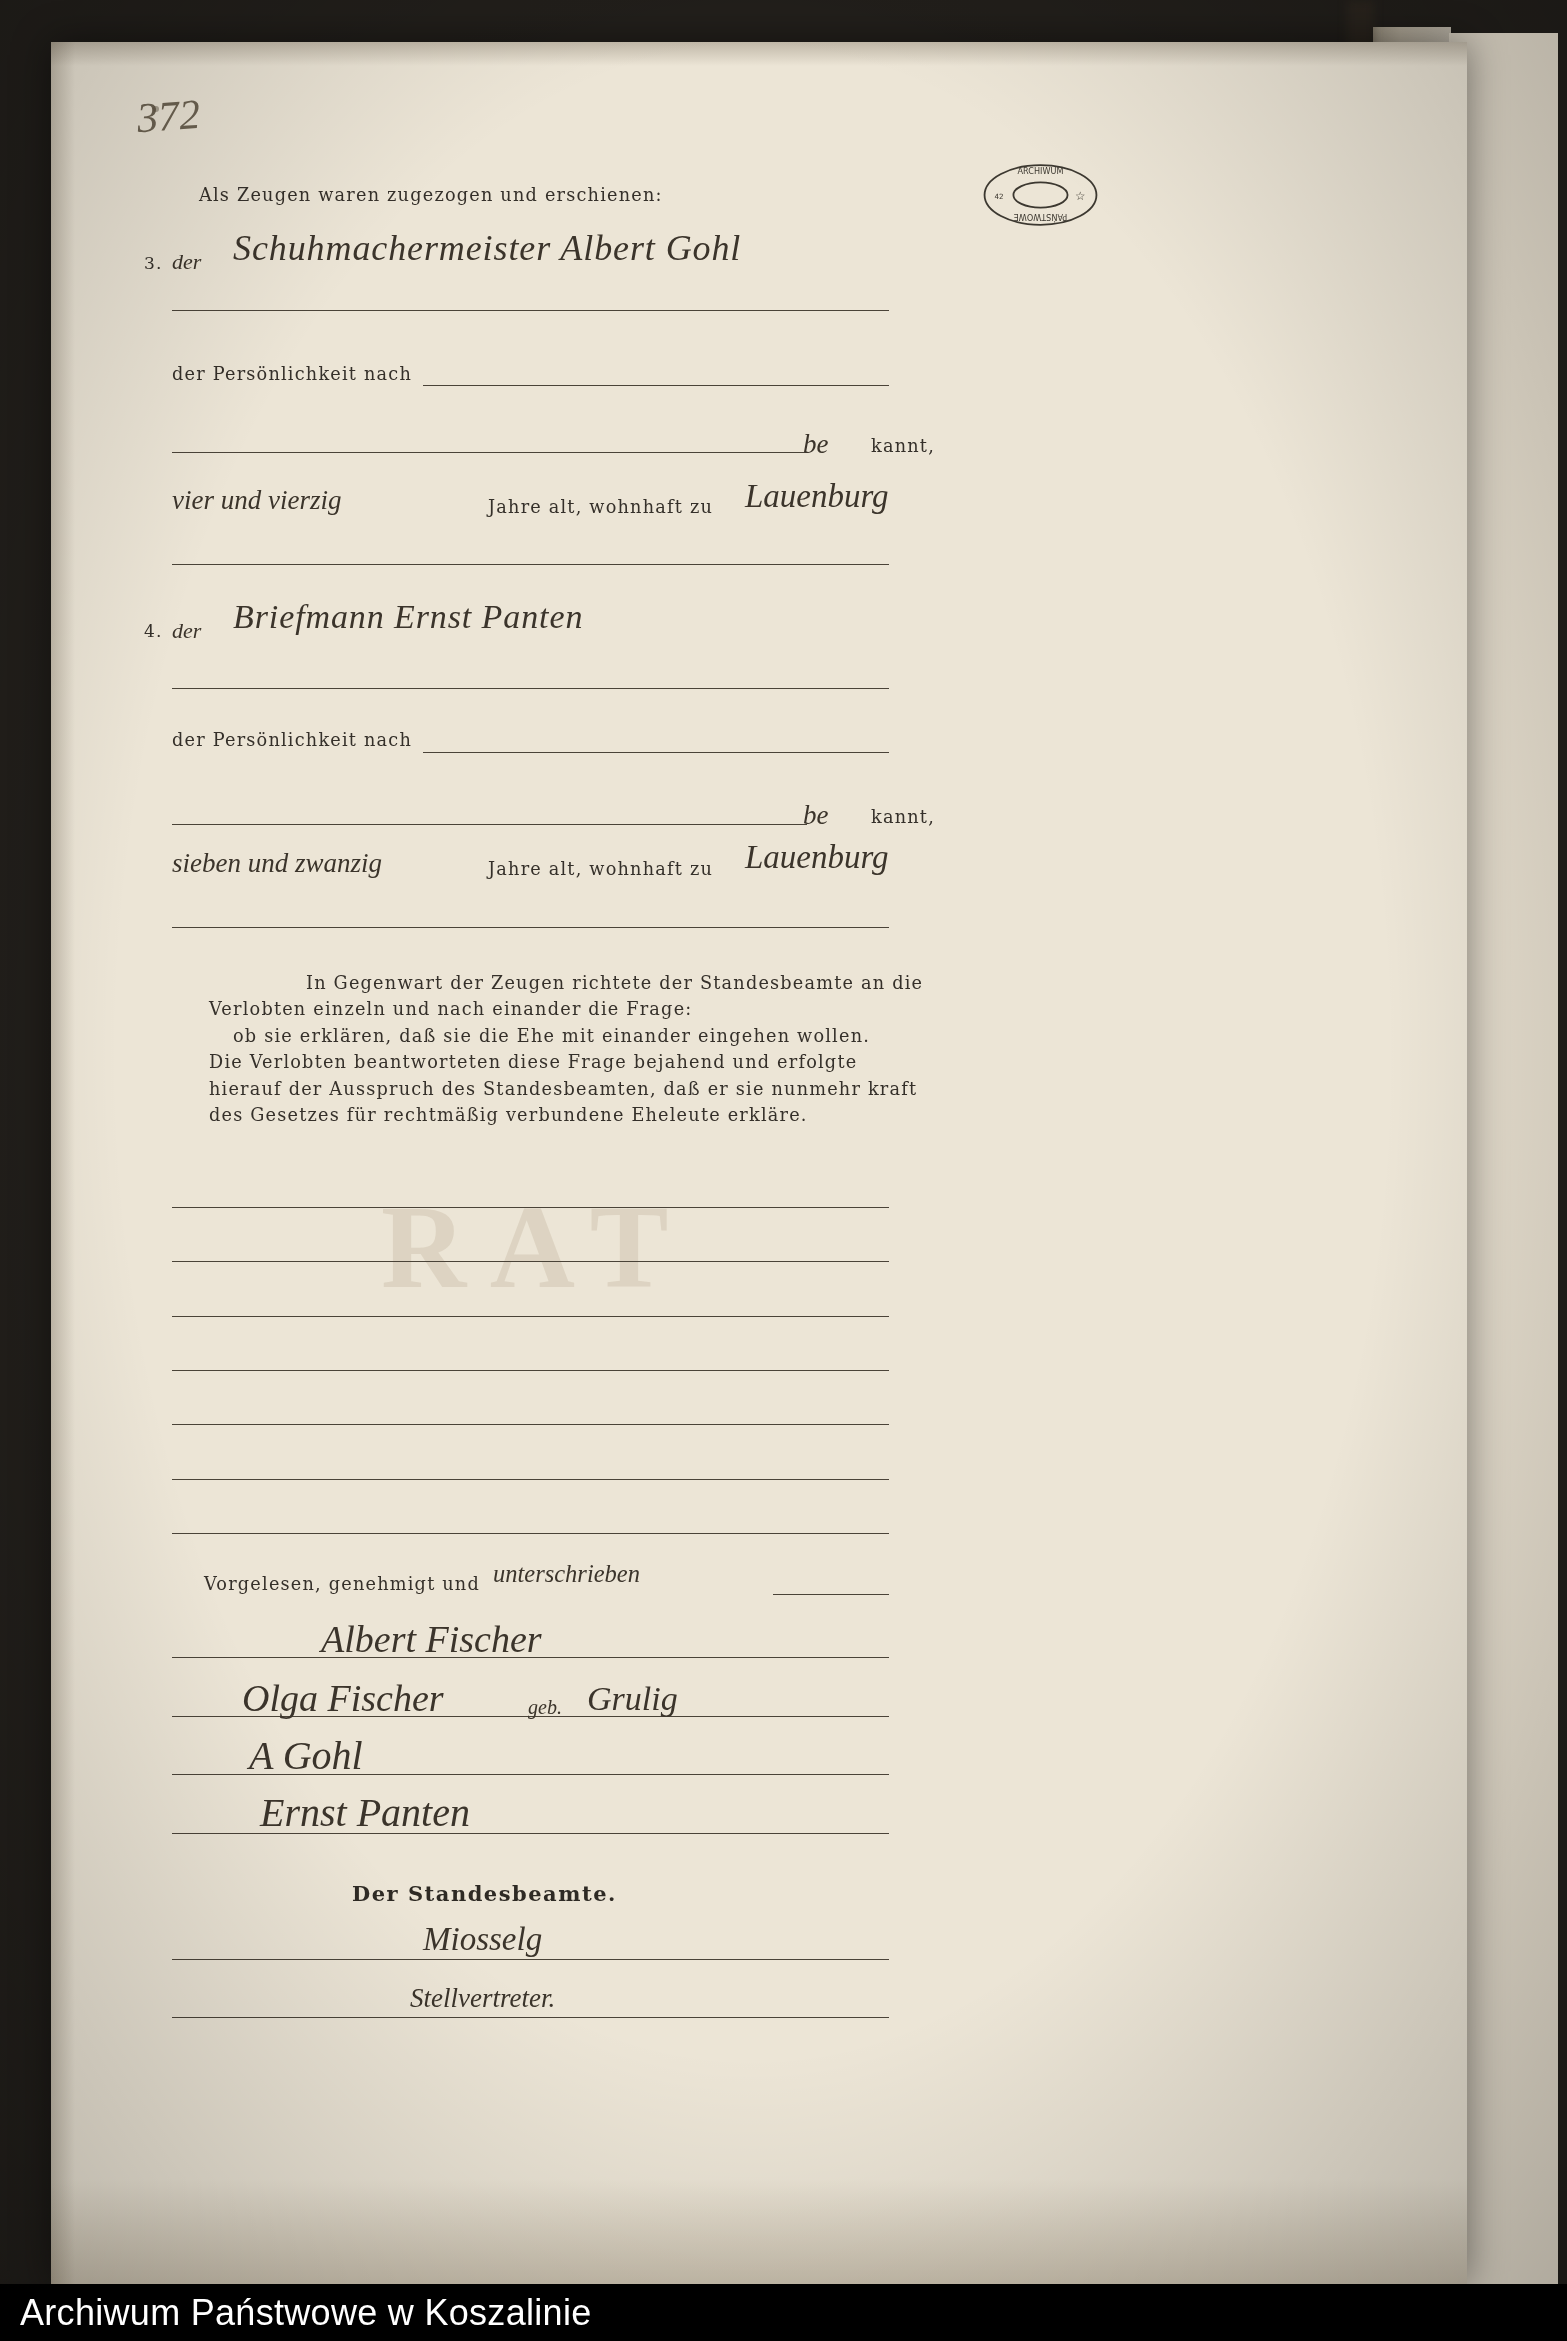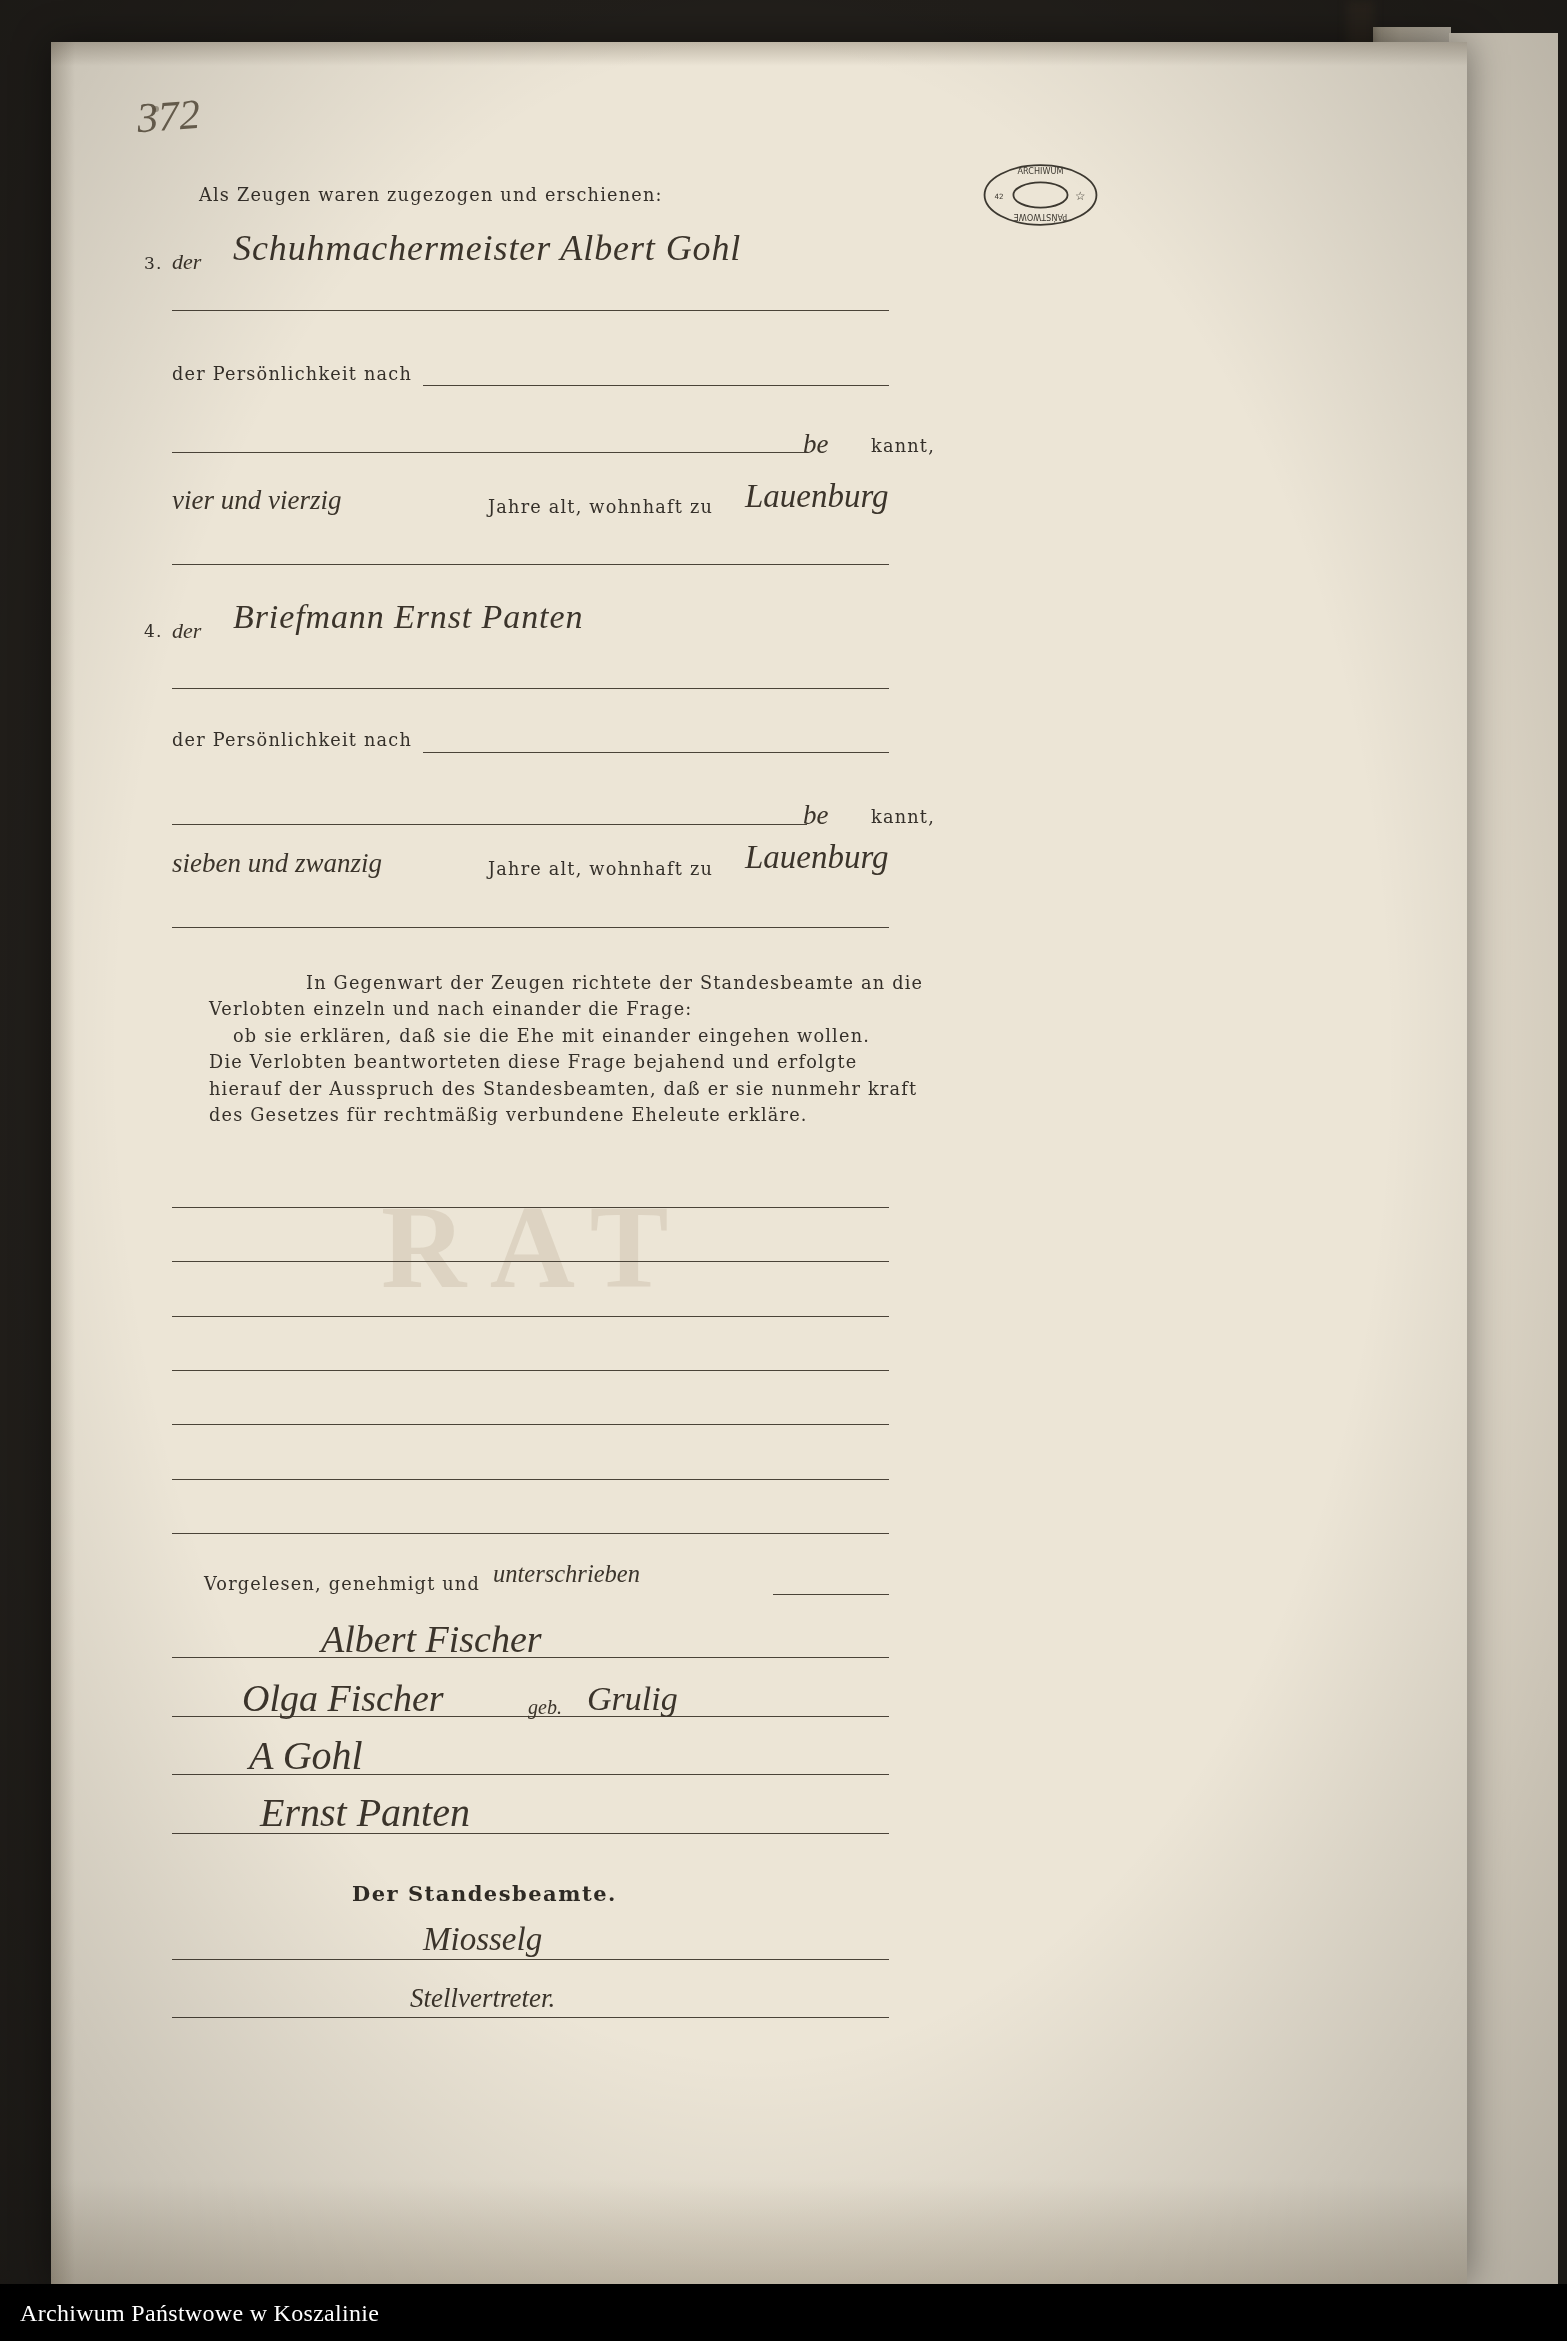--- a/index.html
+++ b/index.html
@@ -169,22 +169,22 @@
     left: 0;
     bottom: 0;
     width: 1568px;
     height: 58px;
     background: #000;
     color: #fff;
     display: flex;
     align-items: center;
   }
   .footer span {
-    font-family: Liberation Serif, serif;
-    font-size: 24px;
+    font-family: Liberation Sans, sans-serif;
+    font-size: 36px;
     margin-left: 20px;
     letter-spacing: 0.3px;
   }
 
   .pin {
     position: absolute;
     width: 6.4px; height: 6.4px;
     border-radius: 50%;
     background: rgba(90,80,62,.45);
   }

